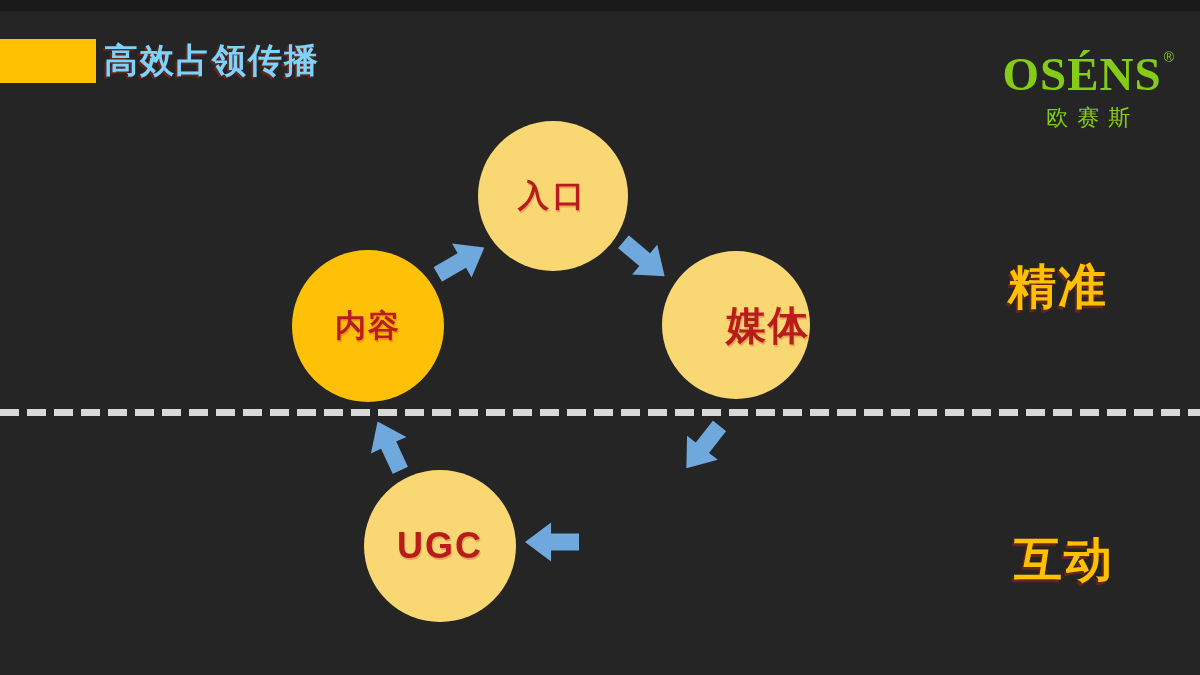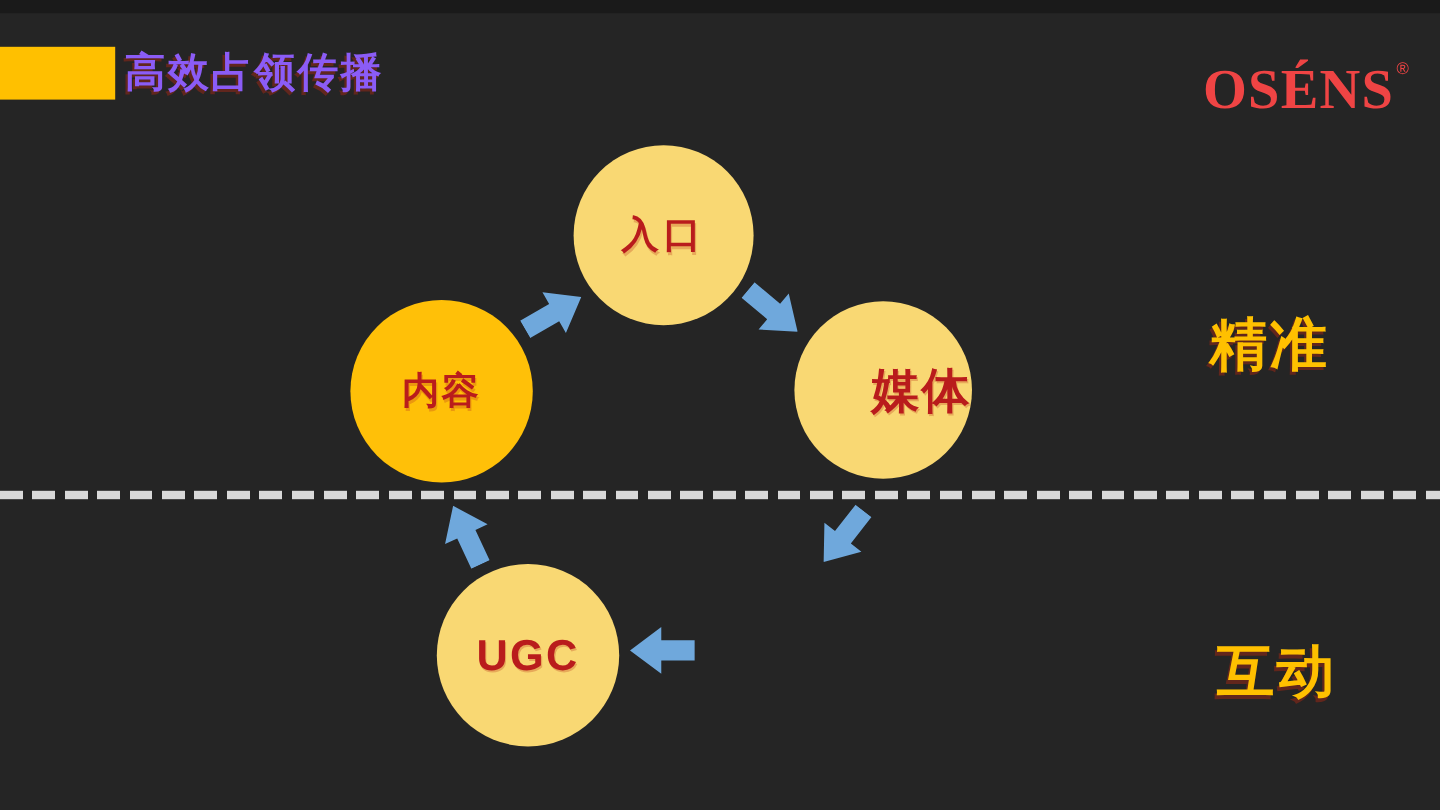--- a/index.html
+++ b/index.html
@@ -14,27 +14,27 @@
   }
 
   
   .accent-block {
     position:absolute; left:0; top:39px; width:96px; height:44px;
     background:#FFC000;
   }
   .slide-title {
     position:absolute; left:104px; top:38px; margin:0;
     font-size:34px; font-weight:bold; letter-spacing:2px;
-    color:#8b5cf6;
+    color:#7dd3fc;
     text-shadow:-2px 2px 0 rgba(170,40,20,0.45);
     white-space:nowrap;
   }
 
   
-  .logo { position:absolute; right:26px; top:50px; text-align:center; color:#ef4444; }
+  .logo { position:absolute; right:26px; top:50px; text-align:center; color:#84cc16; }
   .logo-row { white-space:nowrap; line-height:1; }
   .logo-word {
     font-family:"Liberation Serif","DejaVu Serif",serif;
     font-weight:bold; font-size:47px; letter-spacing:1px;
   }
   .logo-reg { font-size:14px; vertical-align:28px; margin-left:2px; }
   .logo-cn { font-size:22px; letter-spacing:9px; margin-top:5px; padding-left:9px; }
 
   
   .node {
@@ -79,20 +79,21 @@
 <div class="slide">
   <div class="top-strip"></div>
 
   <div class="accent-block"></div>
   <h1 class="slide-title">高效占领传播</h1>
 
   <div class="logo">
     <div class="logo-row">
       <span class="logo-word">OSÉNS</span><span class="logo-reg">®</span>
     </div>
+    <div class="logo-cn">欧赛斯</div>
   </div>
 
   <div class="divider"></div>
 
   <div class="node node-entry">
     <span>入口</span>
   </div>
   <div class="node node-media">
     <span>媒体</span>
   </div>

